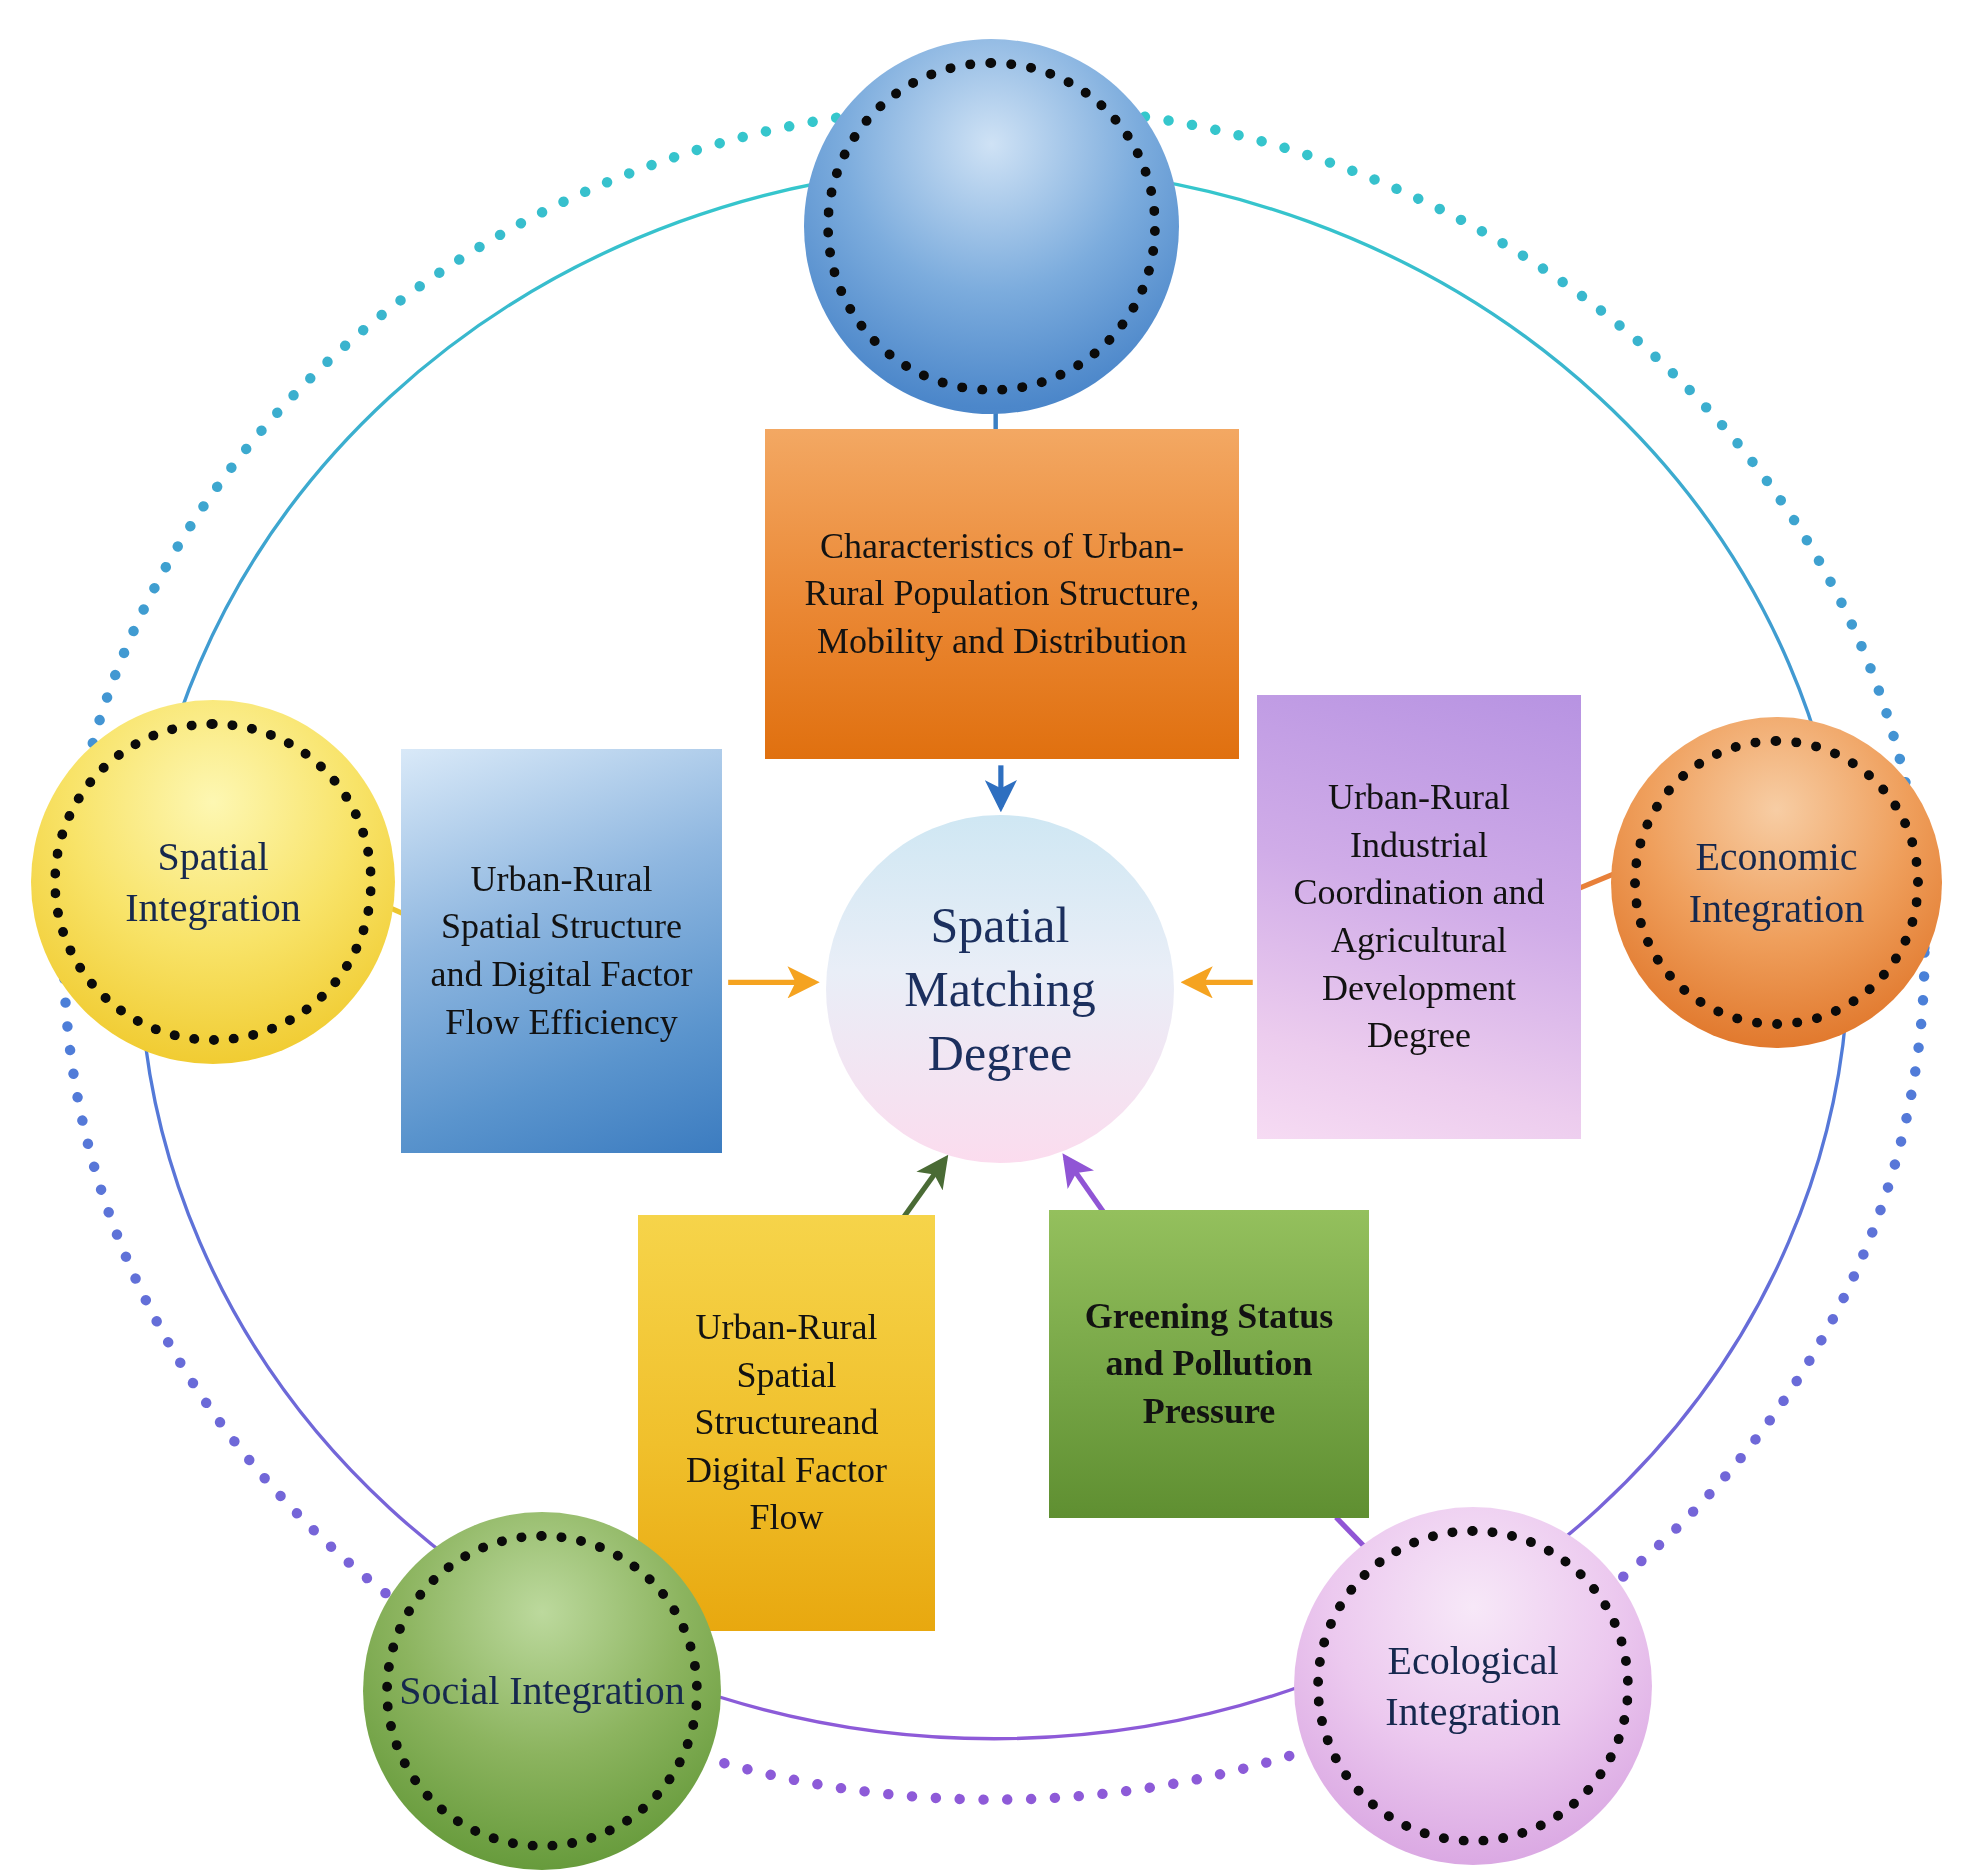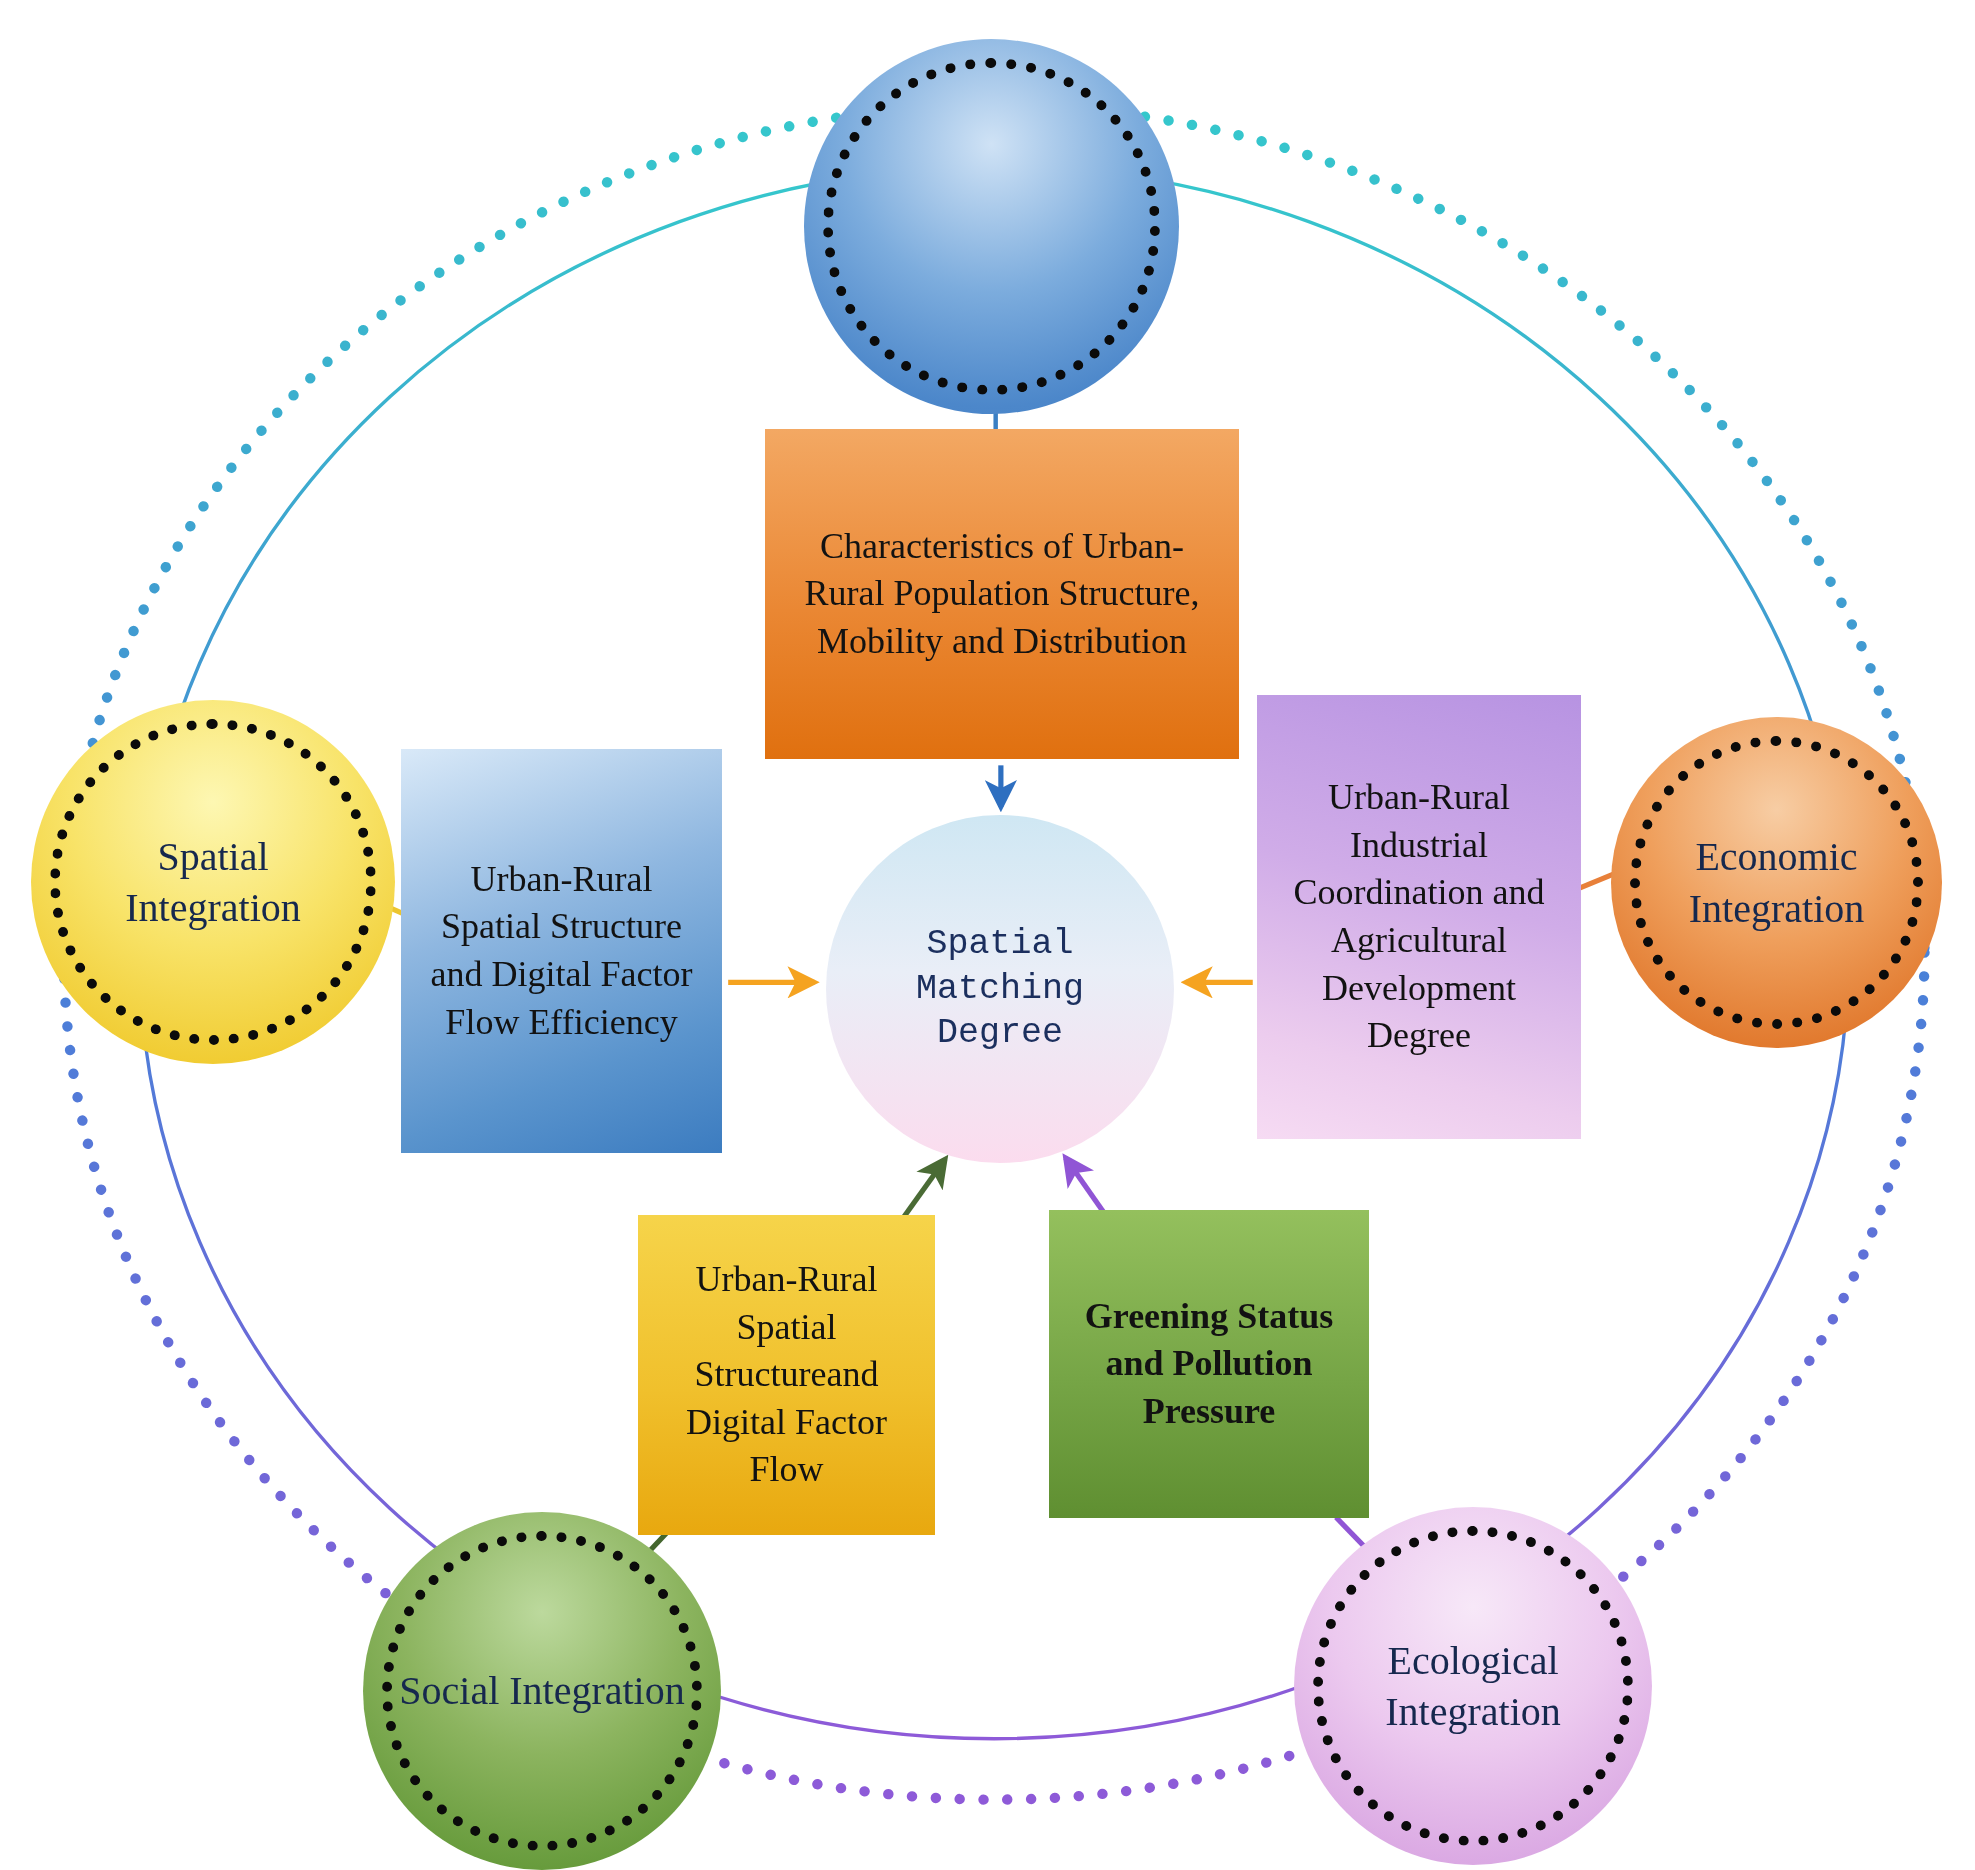--- a/index.html
+++ b/index.html
@@ -45,40 +45,40 @@
   .node-economic   { left: 1611px; top: 717px; width: 331px; height: 331px;
     background: radial-gradient(circle at 50% 28%, #f7cda4 0%, #ef9f5c 45%, #e0762a 85%, #dd7126 100%); }
   .node-social     { left: 363px; top: 1512px; width: 358px; height: 358px;
     background: radial-gradient(circle at 50% 28%, #bcd99d 0%, #8cb45f 45%, #649939 85%, #5f9434 100%); }
   .node-ecological { left: 1294px; top: 1507px; width: 358px; height: 358px;
     background: radial-gradient(circle at 50% 28%, #f7e8f8 0%, #ecc9ef 45%, #d9a6e2 85%, #d6a0df 100%); }
   .node-center {
     left: 826px; top: 815px; width: 348px; height: 348px;
     background: linear-gradient(180deg, #cfe7f3 0%, #e9eef7 45%, #fbdcee 100%);
   }
-  .node-center .nlabel { font-size: 35px; color: #1b2f5e; font-family: Liberation Mono, monospace; }
+  .node-center .nlabel { font-size: 50px; color: #1b2f5e; }
   
   .box {
     position: absolute;
     display: flex;
     align-items: center;
     justify-content: center;
     text-align: center;
     box-sizing: border-box;
     color: #121212;
     padding: 13.4px 16.3px;
   }
   .blabel { font-size: 36px; line-height: 1.32; }
   .box-population { left: 765px; top: 429px;  width: 474px; height: 330px;
     background: linear-gradient(180deg, #f3a863 0%, #ea8733 55%, #e0700f 100%); }
   .box-spatial    { left: 401px;  top: 749px; width: 321px; height: 404px;
     background: linear-gradient(160deg, #d9e9f8 0%, #8fb7e0 40%, #5a94cd 75%, #3c7cc0 100%); }
   .box-economic   { left: 1257px; top: 695px;  width: 324px; height: 444px;
     background: linear-gradient(195deg, #b793e2 0%, #d0ace8 45%, #ecccee 80%, #f6dbf3 100%); }
-  .box-social     { left: 638px;  top: 1215px; width: 297px; height: 320px;
+  .box-social     { left: 638px;  top: 1215px; width: 297px; height: 416px;
     background: linear-gradient(180deg, #f6d44a 0%, #f0c02c 55%, #e8a80f 100%); }
   .box-ecological { left: 1049px; top: 1210px; width: 320px; height: 308px;
     background: linear-gradient(180deg, #94c05d 0%, #76a546 55%, #5f8f31 100%); font-weight: bold; }
 </style>
 </head>
 <body>
 
 <div class="canvas">
 
   <svg class="layer-svg" viewBox="0 0 2658 2518" xmlns="http://www.w3.org/2000/svg">

